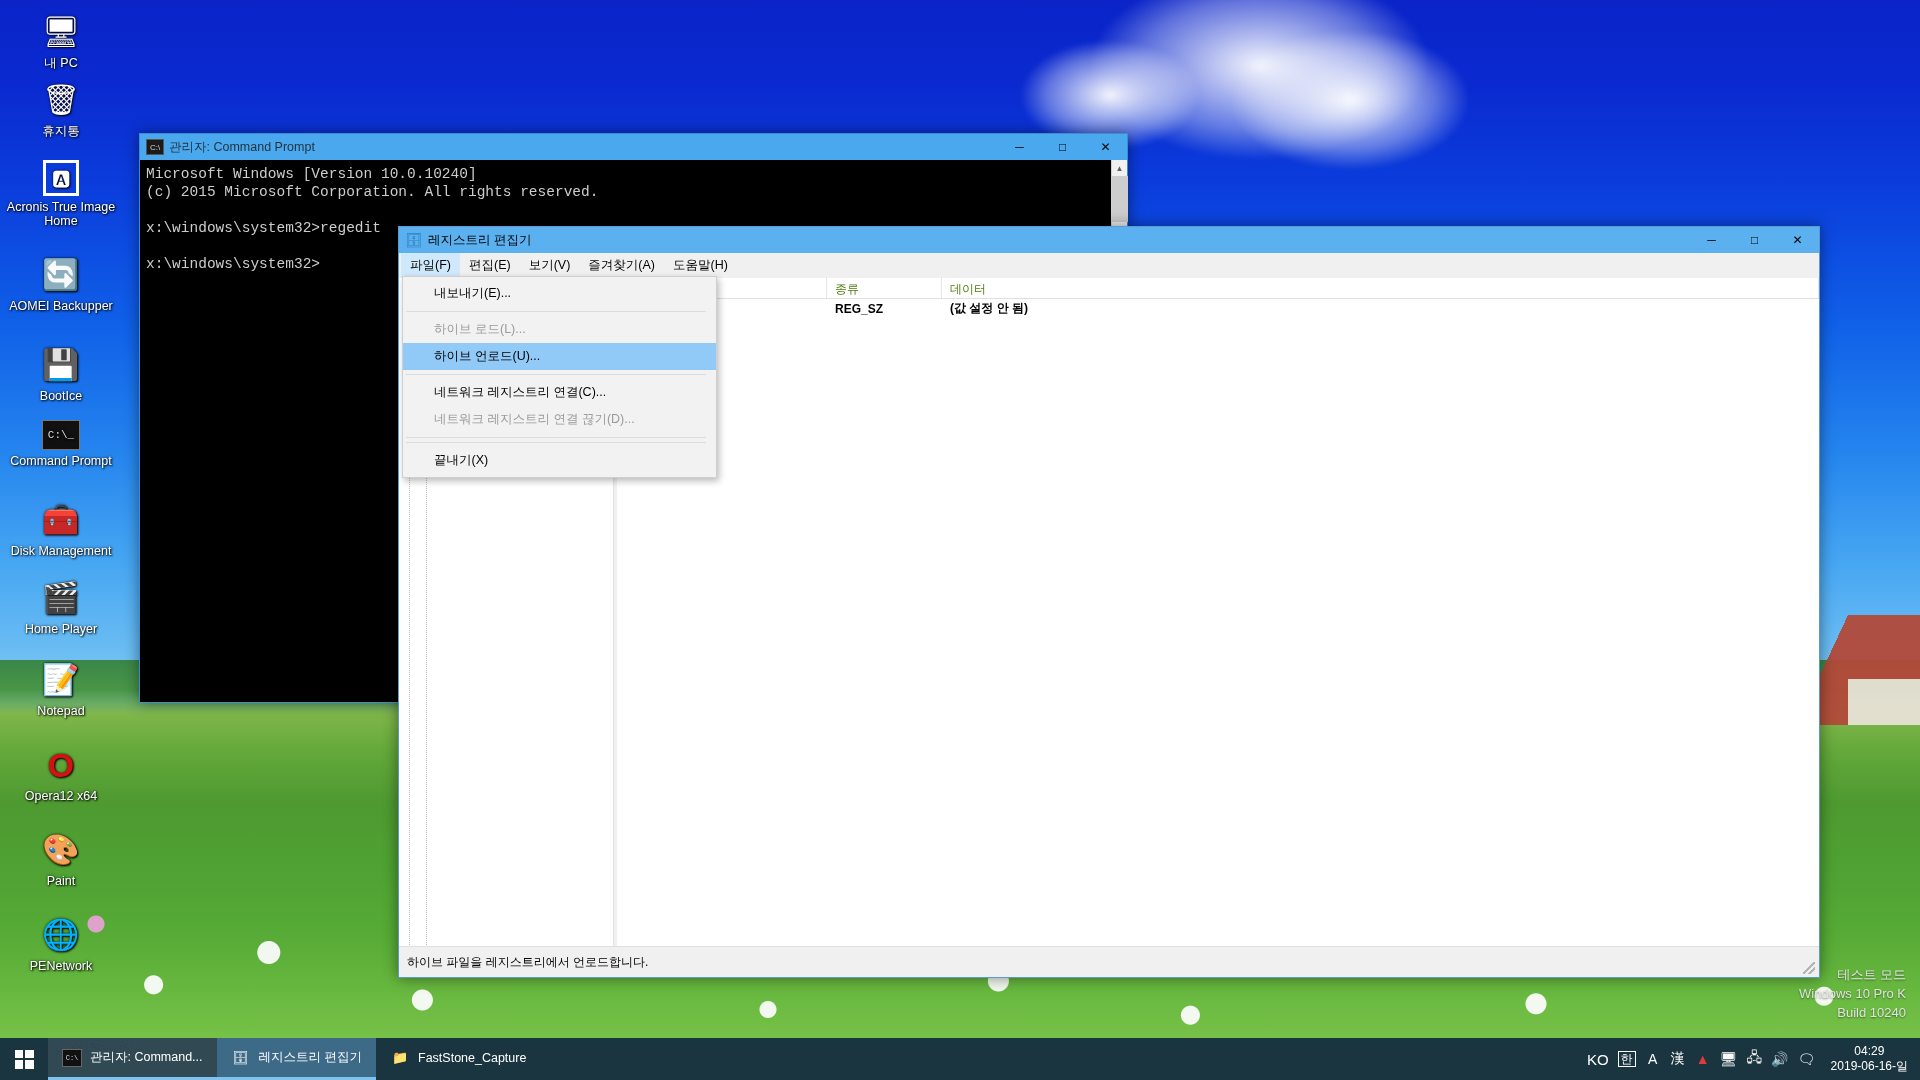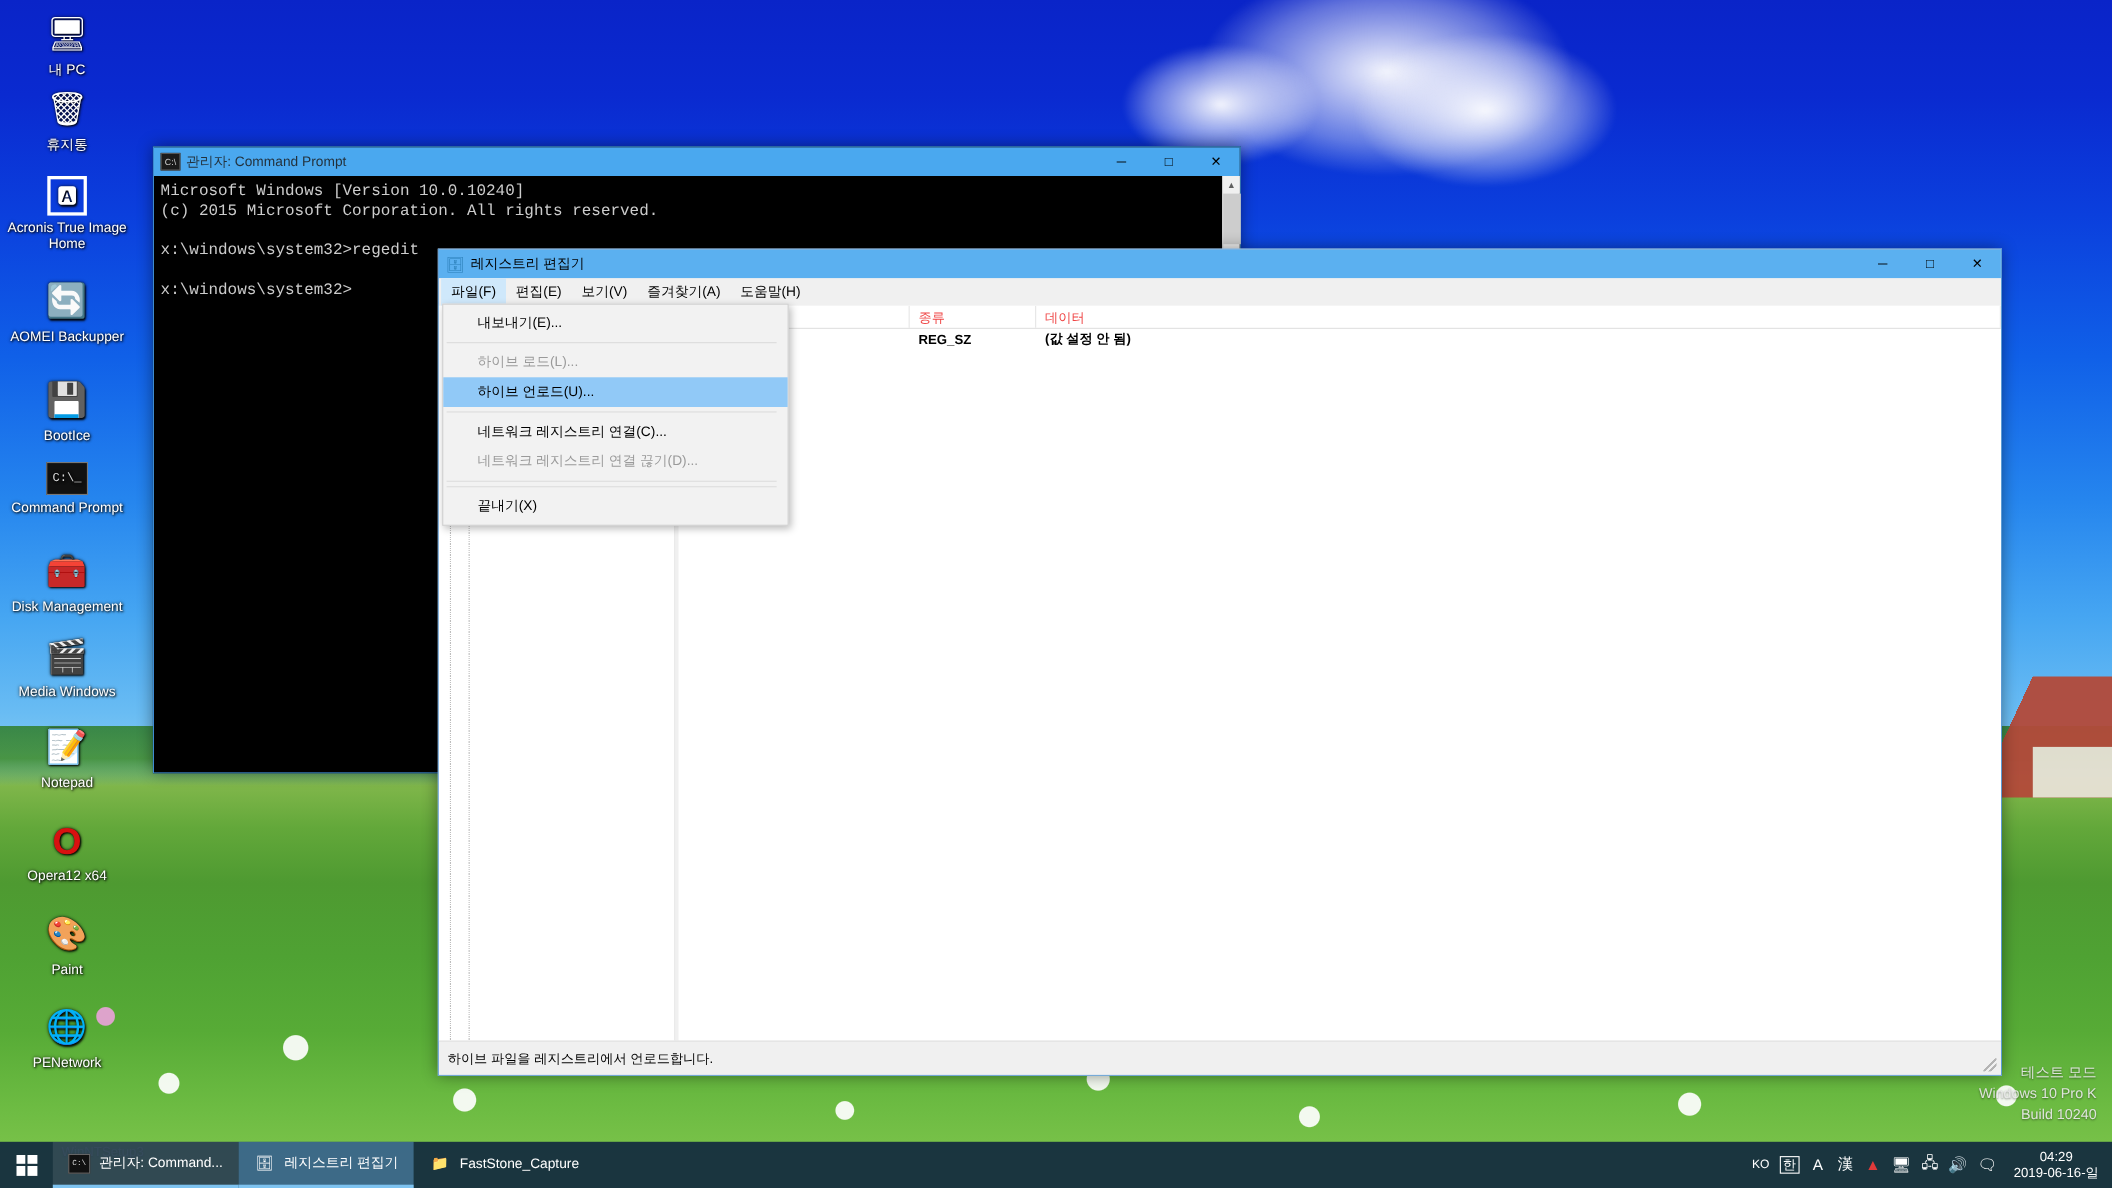--- a/index.html
+++ b/index.html
@@ -191,21 +191,21 @@
     background: repeating-linear-gradient(to bottom, #bdbdbd 0 1px, transparent 1px 2px); }
 
   #reg-splitter { width: 3px; flex: 0 0 3px; background: #f0f0f0; cursor: col-resize; }
 
   #reg-list { flex: 1 1 auto; position: relative; background: #fff; overflow: hidden; }
   #list-header {
     display: flex; height: 21px; background: #fff;
     border-bottom: 1px solid #e0e0e0; font-size: 12px;
   }
   #list-header .col {
-    padding: 3px 0 0 8px; color: #ef4444;
+    padding: 3px 0 0 8px; color: #4d7c0f;
     border-right: 1px solid #e5e5e5; white-space: nowrap;
   }
   #list-rows { font-size: 12px; }
   .list-row { display: flex; height: 19px; align-items: center; font-weight: bold; }
   .list-row .cell { padding-left: 8px; white-space: nowrap; color: #000; }
 
   #reg-status {
     position: absolute; left: 0; right: 0; bottom: 0; height: 31px;
     background: #f0f0f0;
     border-top: 1px solid #e0e0e0;
@@ -312,21 +312,21 @@
       <div class="desk-icon" style="top: 420px;">
         <div class="glyph" style="background: rgb(17, 17, 17); color: rgb(220, 220, 220); font-size: 11px; font-family: &quot;Liberation Mono&quot;, monospace; border: 1px solid rgb(119, 119, 119); width: 38px; height: 30px;">C:\_</div>
         <span class="label">Command Prompt</span>
       </div>
       <div class="desk-icon" style="top: 500px;">
         <div class="glyph">🧰</div>
         <span class="label">Disk Management</span>
       </div>
       <div class="desk-icon" style="top: 578px;">
         <div class="glyph">🎬</div>
-        <span class="label">Media Windows</span>
+        <span class="label">Home Player</span>
       </div>
       <div class="desk-icon" style="top: 660px;">
         <div class="glyph">📝</div>
         <span class="label">Notepad</span>
       </div>
       <div class="desk-icon" style="top: 745px;">
         <div class="glyph" style="color: rgb(216, 16, 16); font-size: 34px; font-weight: bold;">O</div>
         <span class="label">Opera12 x64</span>
       </div>
       <div class="desk-icon" style="top: 830px;">
@@ -504,21 +504,21 @@
         <span class="t-icon">🗄</span>
         <span>레지스트리 편집기</span>
       </div>
       <div class="task-btn">
         <span class="t-icon" style="color: rgb(242, 197, 92);">📁</span>
         <span>FastStone_Capture</span>
       </div>
     </div>
   <div id="tray">
     <div id="tray-icons" style="display:flex;align-items:center;gap:9px;">
-        <div class="tray-ico" style="font-size: 11px;">KO</div>
+        <div class="tray-ico" style="font-size: 15px;">KO</div>
         <div class="tray-ico tray-ime-box">한</div>
         <div class="tray-ico">A</div>
         <div class="tray-ico">漢</div>
         <div class="tray-ico" style="color: rgb(224, 58, 58);">▲</div>
         <div class="tray-ico">🖥</div>
         <div class="tray-ico">🖧</div>
         <div class="tray-ico">🔊</div>
         <div class="tray-ico">🗨</div>
       </div>
     <div id="clock">

